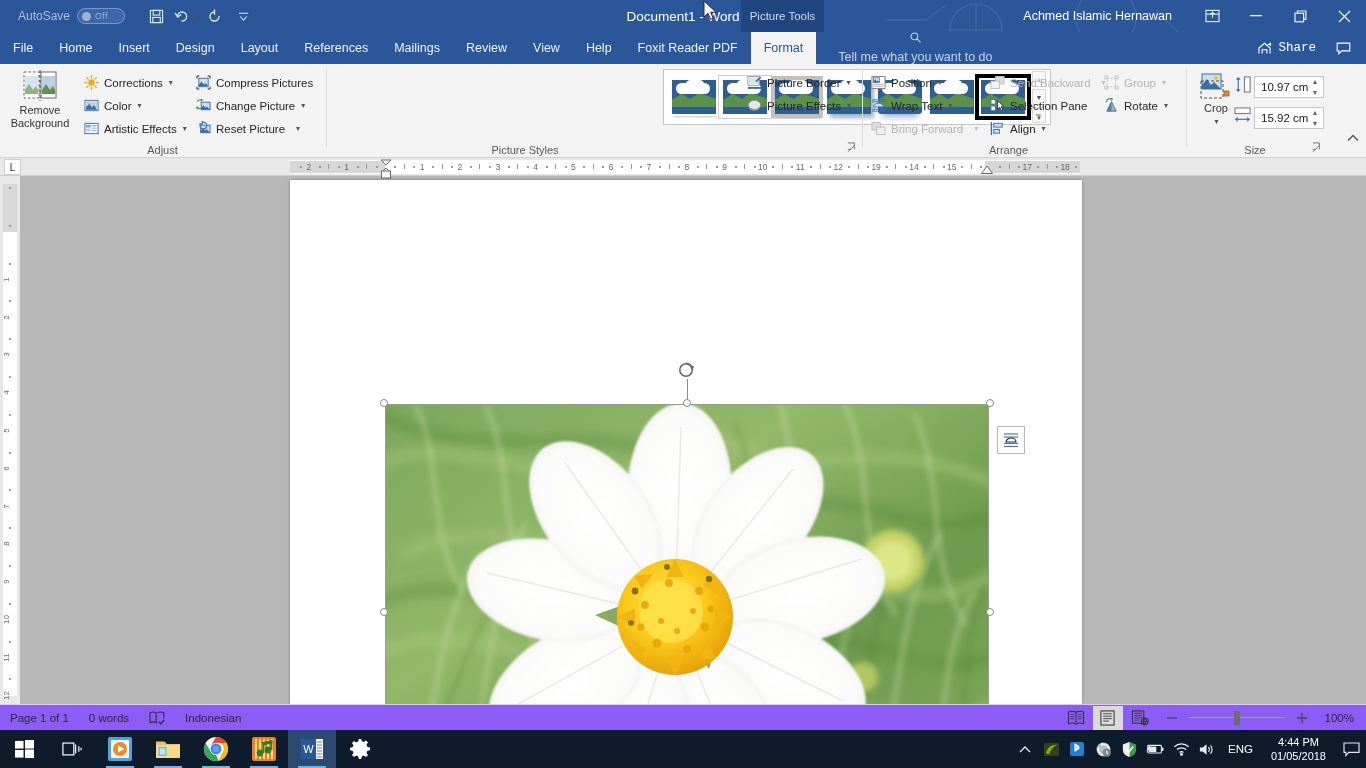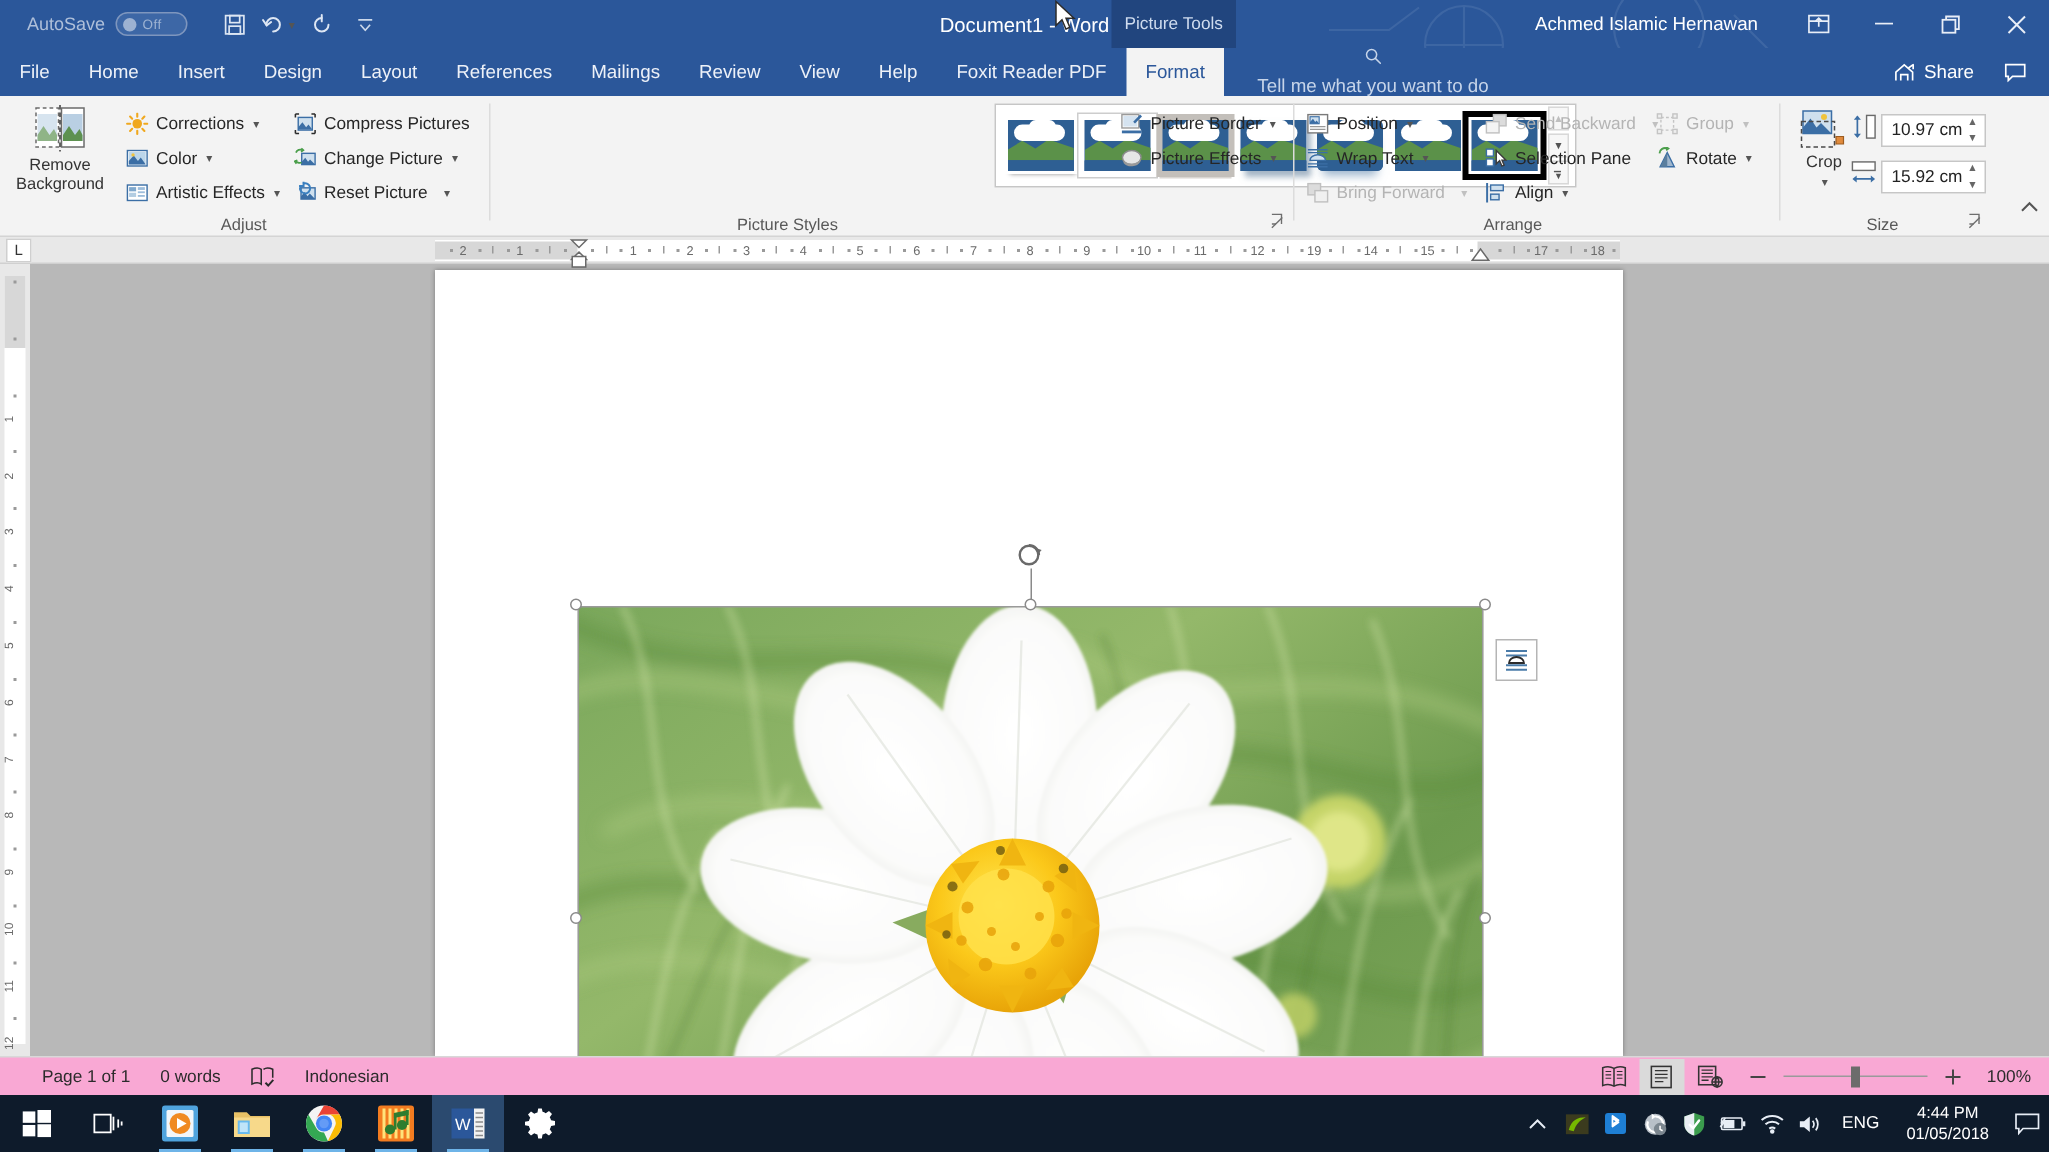--- a/index.html
+++ b/index.html
@@ -66,21 +66,21 @@
     padding:0 13px; display:flex; align-items:center; color:#edf1f8; height:32px;
     white-space:nowrap;
   }
   .rtab.file{ background:#2b579a; }
   .rtab.active{ background:#f3f3f3; color:#2b579a; }
   .tellme{
     display:flex; align-items:center; gap:7px; margin-left:22px; color:#c6d4e9;
     font-size:12.5px;
     flex-direction:column;
   }
-  .rt-right{ position:absolute; right:8px; top:0; height:32px; display:flex; align-items:center; gap:4px;}
+  .rt-right{ position:absolute; right:8px; top:0; height:32px; display:flex; align-items:center; gap:4px;font-family:Liberation Mono, monospace;}
   .share-btn{ display:flex; align-items:center; gap:6px; color:#fff; font-size:12.5px; padding:0 8px;}
   .cmt-btn{ width:30px; height:32px; display:flex; align-items:center; justify-content:center; color:#fff;}
 
   
   .ribbon{
     position:absolute; left:0; top:64px; width:1366px; height:94px;
     background:#f3f3f3; border-bottom:1px solid #d4d4d4;
   }
   .grp{ position:absolute; top:0; height:94px; }
   .grp-label{
@@ -213,22 +213,22 @@
   }
   .layout-opts{
     position:absolute; left:612px; top:22px; width:28px; height:28px;
     background:#fff; border:1px solid #b5b5b5; display:flex;
     align-items:center; justify-content:center;
   }
 
   
   .statusbar{
     position:absolute; left:0; top:704px; width:1366px; height:26px;
-    background:#f9a8d4; border-top:1px solid #d8d8d8; display:flex;
-    align-items:center; font-size:11.5px; color:#2b2b2b;padding-left:18px;
+    background:#8b5cf6; border-top:1px solid #d8d8d8; display:flex;
+    align-items:center; font-size:11.5px; color:#2b2b2b;
   }
   .sb-item{ padding:0 10px; display:flex; align-items:center; gap:6px; height:26px;}
   .sb-right{ position:absolute; right:4px; top:0; height:26px; display:flex; align-items:center; gap:2px;}
   .viewbtn{ width:30px; height:24px; display:flex; align-items:center; justify-content:center; color:#333;}
   .viewbtn.active{ background:#dadada; }
   .zoomtrack{ position:relative; width:96px; height:26px; display:flex; align-items:center; }
   .zoomline{ position:absolute; left:0; right:0; top:12px; height:1px; background:#9a9a9a;}
   .zoomthumb{ position:absolute; left:45px; top:6px; width:6px; height:14px; background:#6c6c6c;}
   .zoomval{ font-size:11.5px; padding:0 8px 0 6px; }
 

